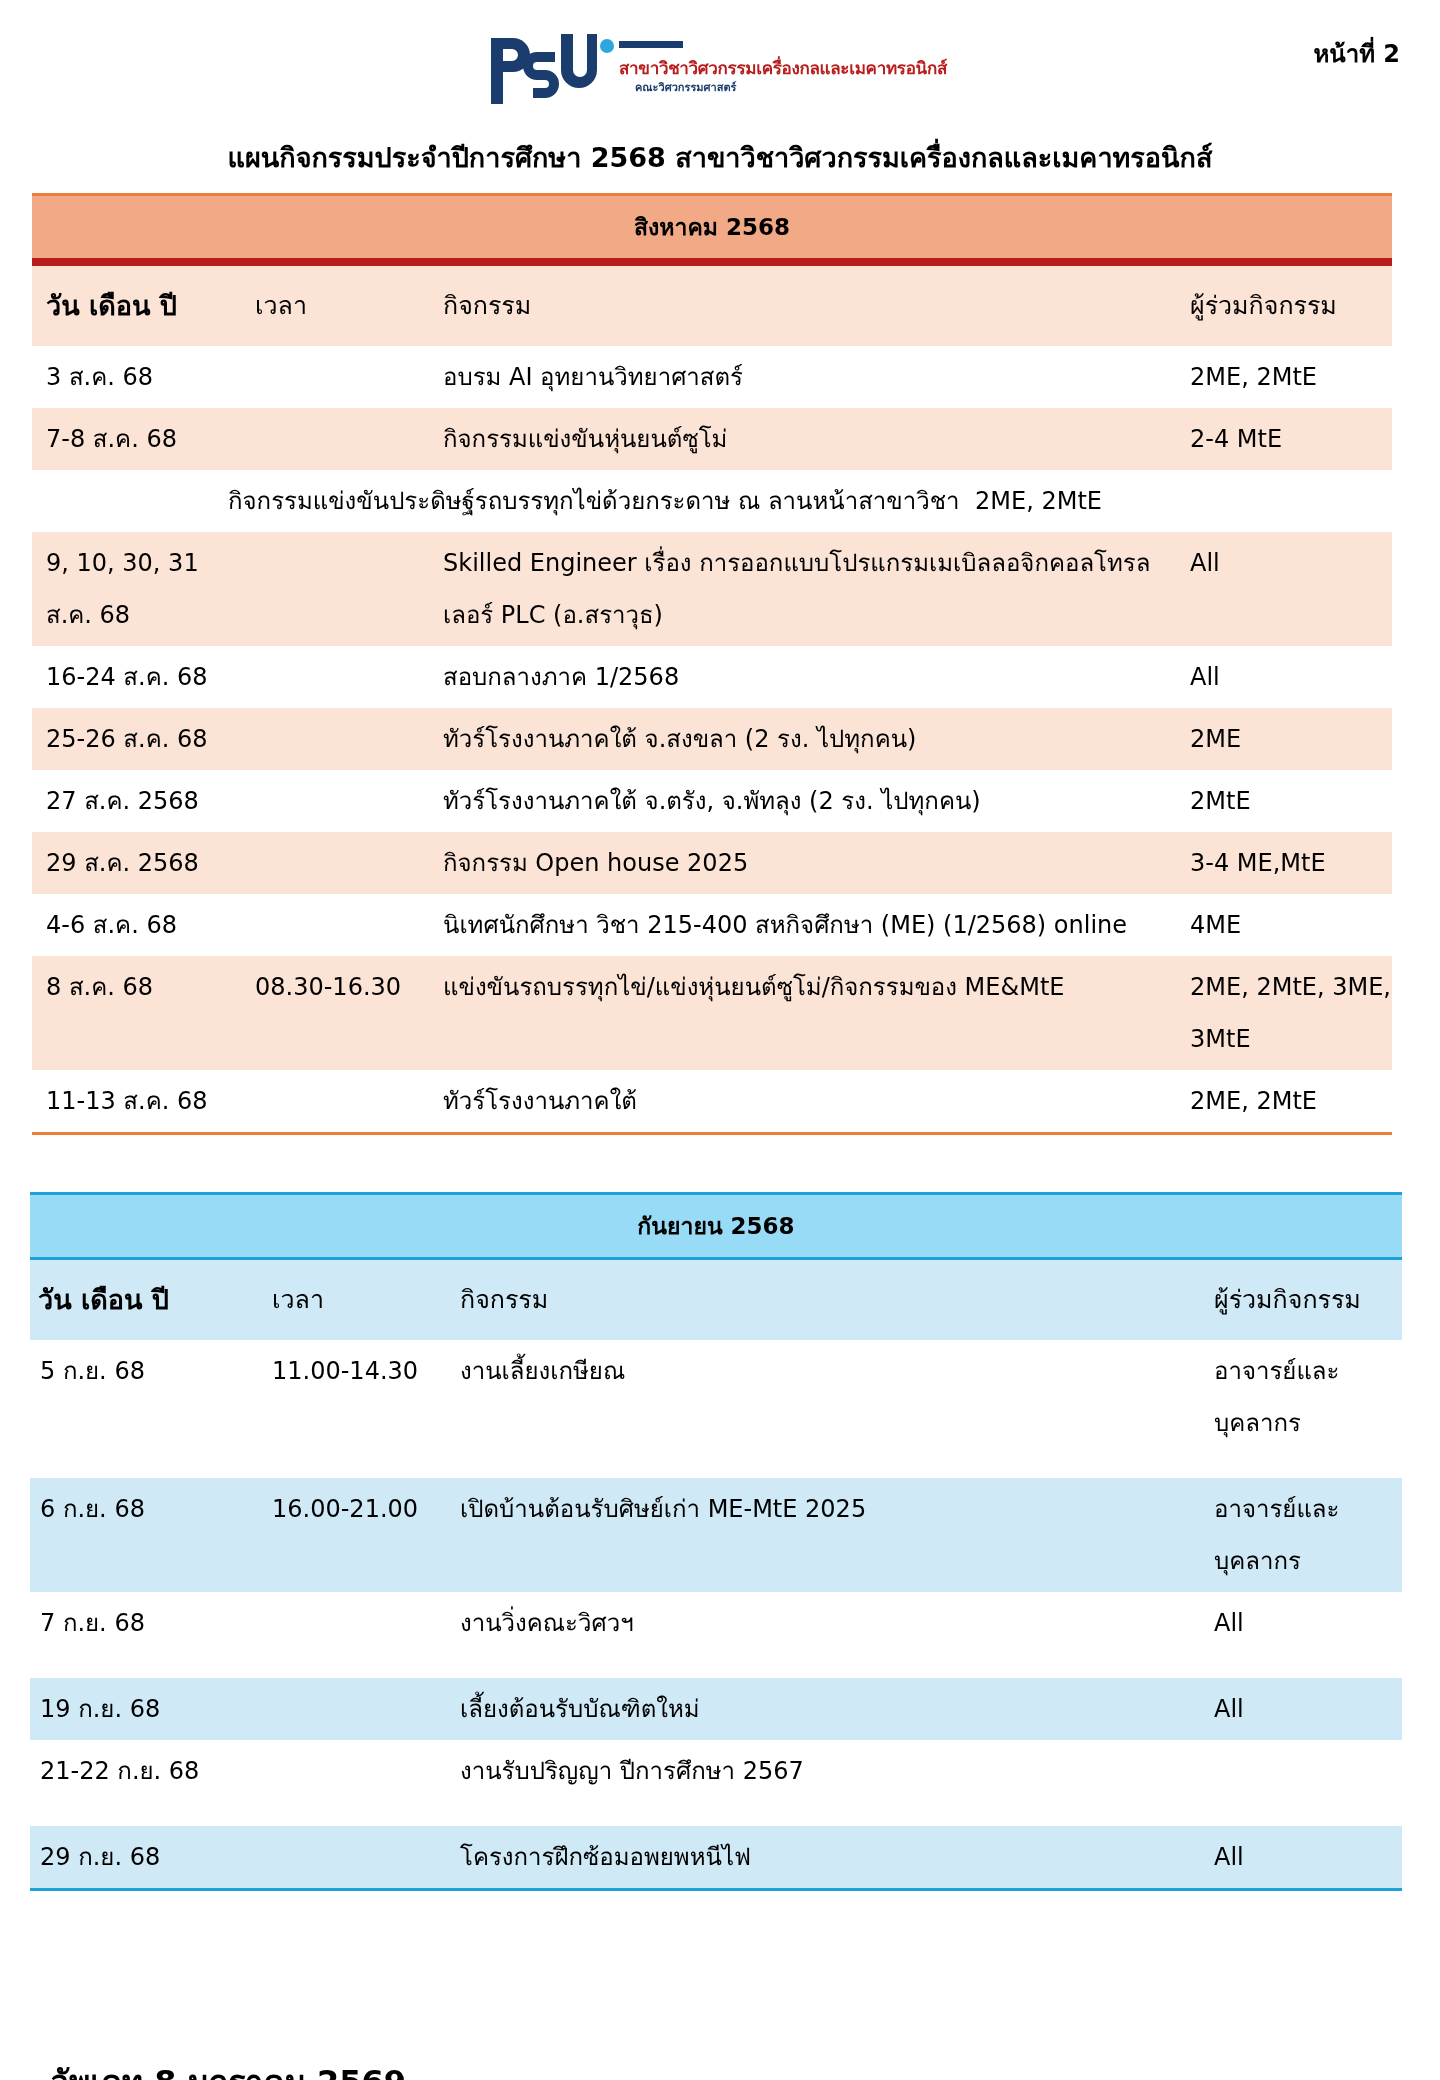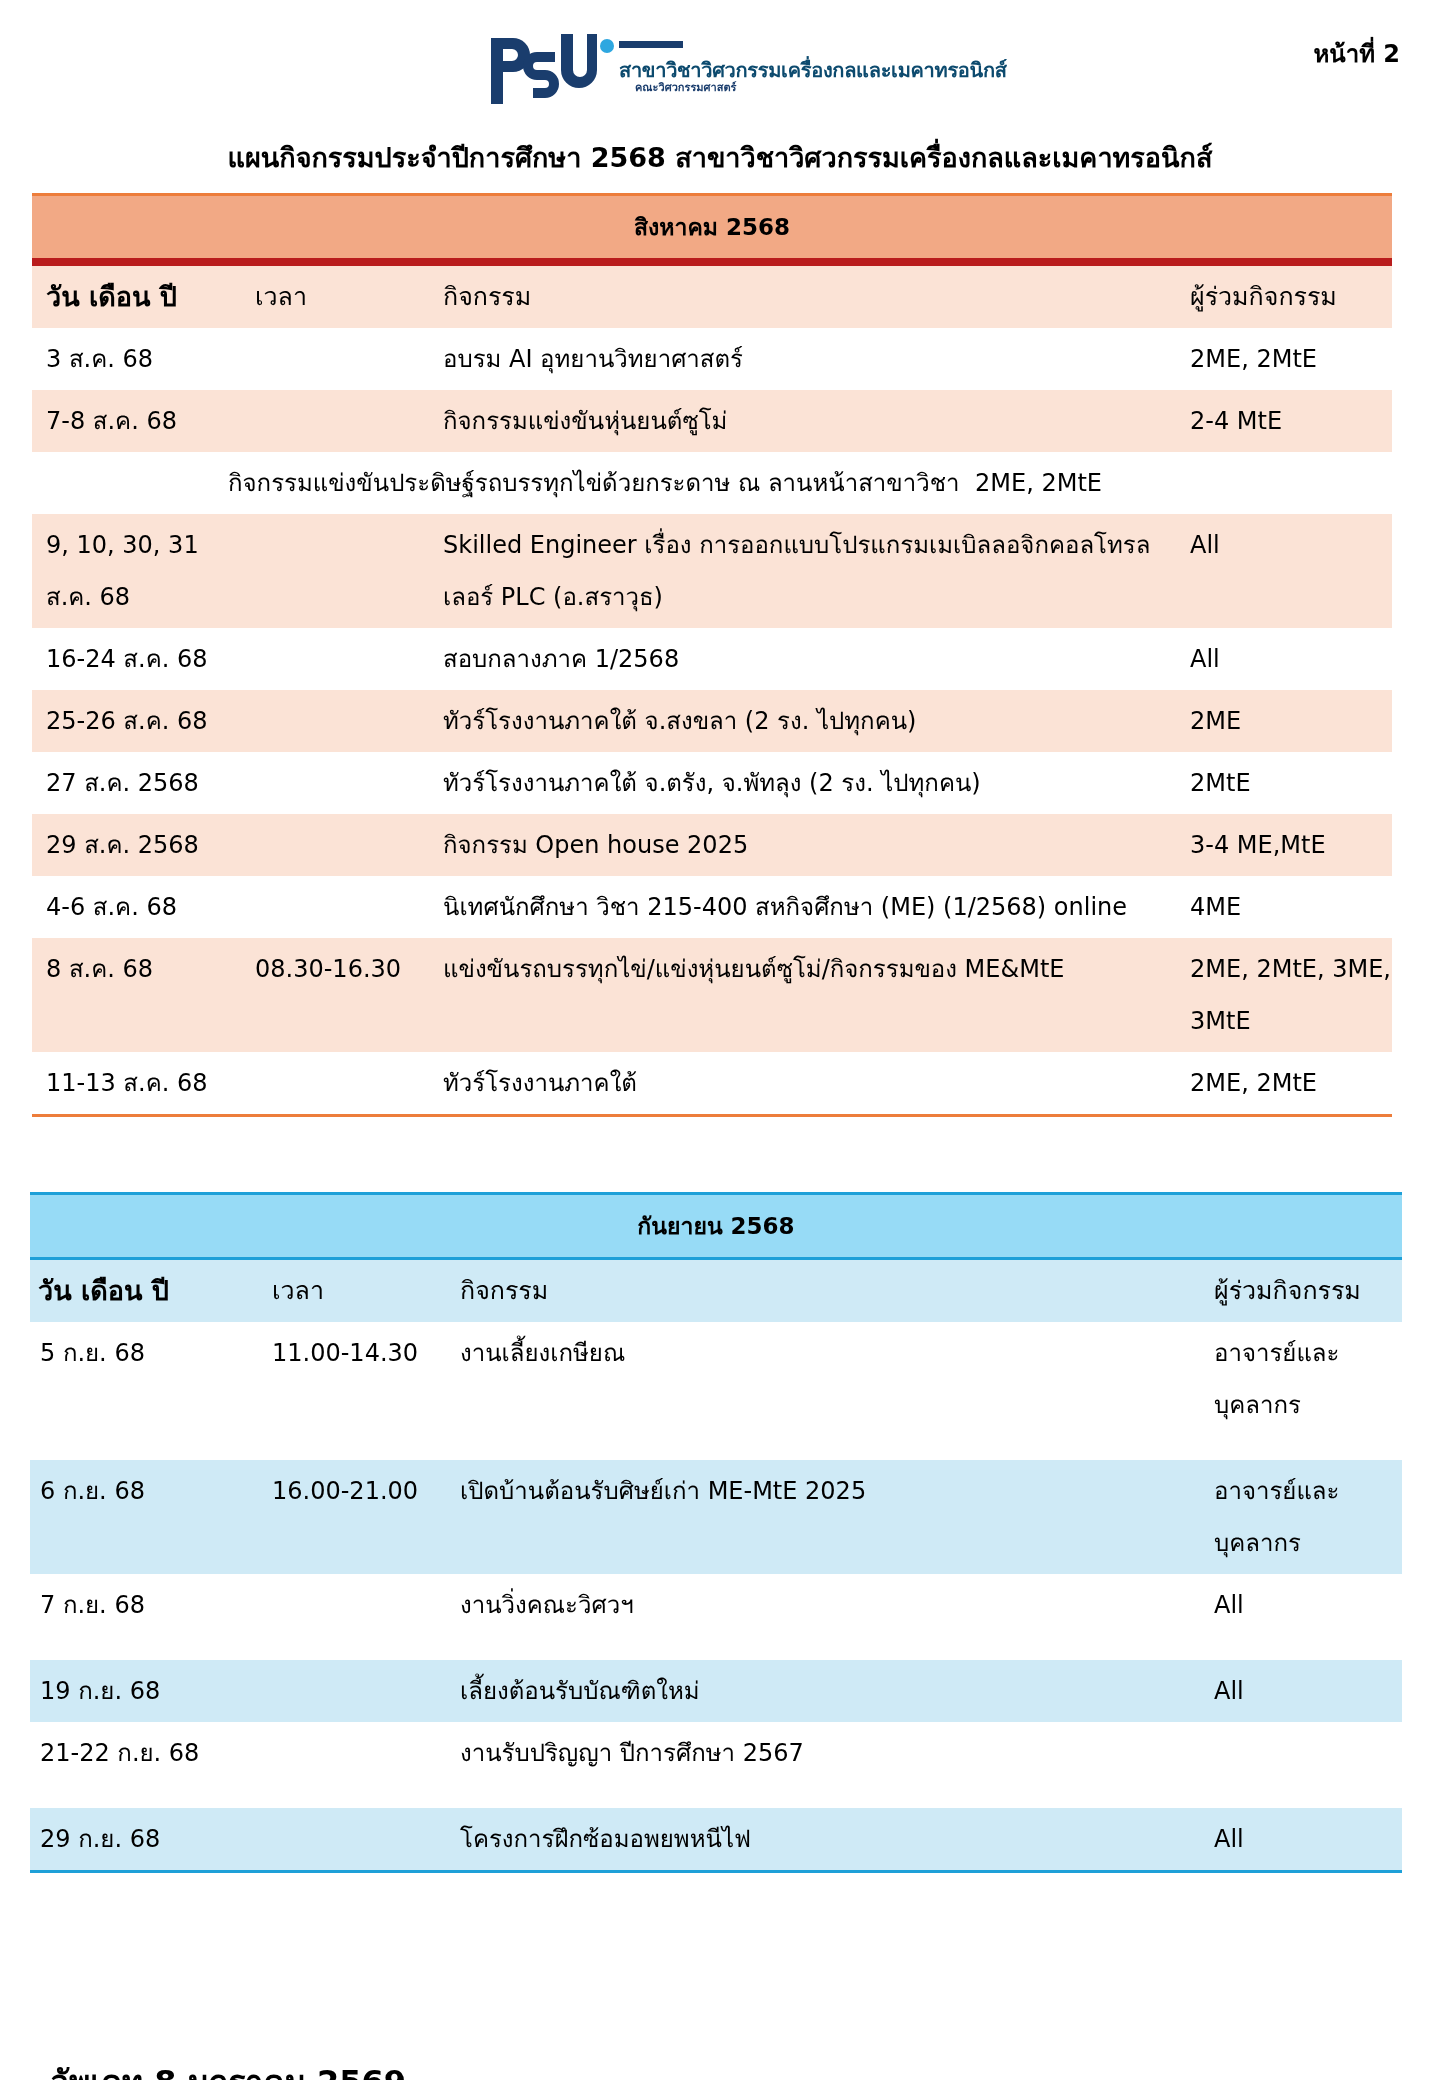--- a/index.html
+++ b/index.html
@@ -5,32 +5,32 @@
   html, body { margin:0; padding:0; background:#ffffff; }
   body { width:1440px; height:2080px; position:relative; overflow:hidden;
          font-family:"DejaVu Sans", "Liberation Sans", sans-serif; color:#000; }
   .abs { position:absolute; }
 
   
   .logo { left:487px; top:30px; width:480px; height:80px; }
   .logo-psu { position:absolute; left:0; top:0; width:110px; height:80px; }
   .logo-dot { position:absolute; left:113px; top:9px; width:14px; height:14px; border-radius:50%; background:#2ea7e0; }
   .logo-bar { position:absolute; left:132px; top:11px; width:64px; height:7px; background:#1a3d6d; }
-  .logo-text { position:absolute; left:132px; top:24px; font-size:20px; font-weight:bold; color:#0c4a6e; white-space:nowrap; letter-spacing:-0.3px;font-family:Liberation Serif, serif; }
+  .logo-text { position:absolute; left:132px; top:24px; font-size:17px; font-weight:bold; color:#b91c1c; white-space:nowrap; letter-spacing:-0.3px;font-family:Liberation Serif, serif; }
   .logo-sub { position:absolute; left:148px; top:48px; font-size:11px; font-weight:bold; color:#1a3d6d; white-space:nowrap; }
 
   .page-num { right:40px; top:34px; font-size:24px; font-weight:bold; }
   .doc-title { left:0; width:1440px; top:136px; text-align:center; font-size:27px; font-weight:bold; }
 
   
   .tbl { position:absolute; }
   .tbl .month { height:62px; display:flex; align-items:center; justify-content:center;
                 font-size:23px; font-weight:bold; }
   .tbl .hdr, .tbl .row { display:flex; align-items:flex-start; font-size:24px; }
-  .tbl .hdr { height:62px; align-items:center; font-size:25px; }
+  .tbl .hdr { height:80px; align-items:center; font-size:25px; }
   .tbl .hdr .c-date { font-weight:bold; font-size:27px; }
   .cell { box-sizing:border-box; line-height:52px; }
   .row .cell { padding-top:5px; padding-bottom:5px; }
 
   .aug { left:32px; top:193px; width:1360px; }
   .aug .month { background:#f2a985; border-top:3px solid #ed7d3b; border-bottom:8px solid #b91c1c; }
   .aug .hdr { background:#fbe3d6; }
   .aug .row.shade { background:#fbe3d6; }
   .aug .end { height:3px; background:#ed7d3b; }
   .aug .c-date { width:215px; padding-left:14px; }

